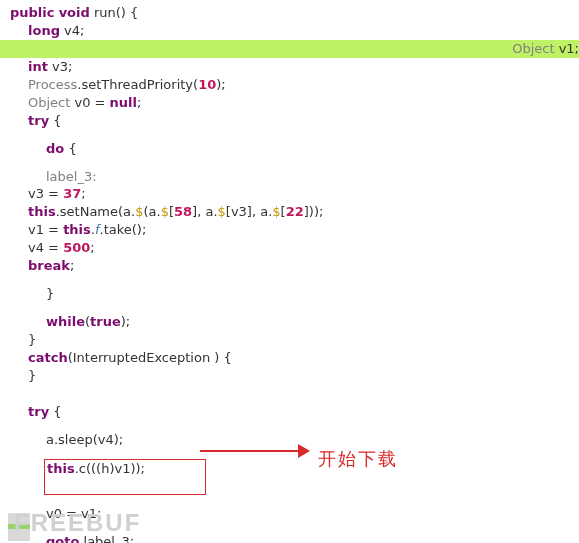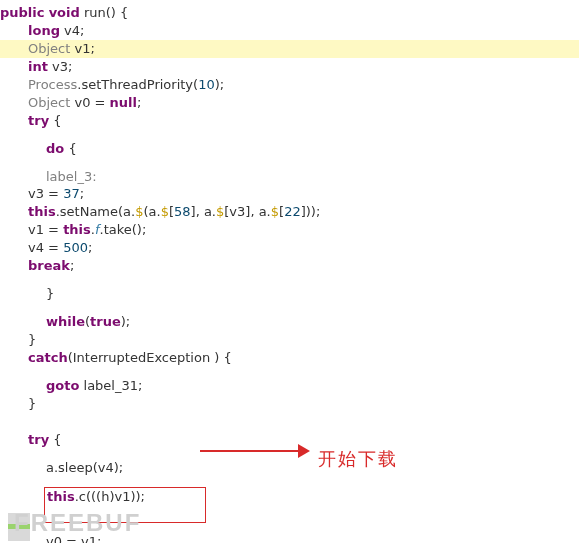--- a/index.html
+++ b/index.html
@@ -8,28 +8,28 @@
     background: #ffffff;
     font-family: "Verdana", "DejaVu Sans", sans-serif;
     font-size: 13px;
     line-height: 1.38;
     color: #333333;
     position: relative;
     width: 579px;
     height: 543px;
     overflow: hidden;
   }
-  .line { white-space: pre; }
+  .line { white-space: pre; padding-left: 10px; }
   .ind1 { padding-left: 28px; }
   .ind2 { padding-left: 46px; margin-top: 10px; }
   .ind3 { padding-left: 28px; }
-  .hl { background: #fef9c3; }
+  .hl { background: #bef264; text-align: right; }
   .kw   { color: #7c0c6e; font-weight: bold; }
   .gray { color: #808080; }
-  .num  { color: #0c4a6e; font-weight: normal; }
+  .num  { color: #be185d; font-weight: bold; }
   .img  { color: #c49a00; }
   .field{ color: #357ca5; font-style: italic; }
   .boxed {
     display: inline-block;
     border: 1.5px solid #d82a2a;
     padding: 0 60px 16px 2px;
     margin-left: -2px;
   }
   .arrow-wrap {
     position: absolute;
@@ -96,21 +96,20 @@
   <div class="line ind2"><span class="gray">label_3:</span></div>
   <div class="line ind3"><span>v3 = </span><span class="num">37</span><span>;</span></div>
   <div class="line ind3"><span class="kw">this</span><span>.setName(a.</span><span class="img">$</span><span>(a.</span><span class="img">$</span>[<span class="num">58</span><span>], a.</span><span class="img">$</span><span>[v3], a.</span><span class="img">$</span>[<span class="num">22</span><span>]));</span></div>
   <div class="line ind3"><span>v1 = </span><span class="kw">this</span>.<span class="field">f</span><span>.take();</span></div>
   <div class="line ind3"><span>v4 = </span><span class="num">500</span><span>;</span></div>
   <div class="line ind3"><span class="kw">break</span><span>;</span></div>
   <div class="line ind2"><span>}</span></div>
   <div class="line ind2"><span class="kw">while</span><span>(</span><span class="kw">true</span><span>);</span></div>
   <div class="line ind1"><span>}</span></div>
   <div class="line ind1"><span class="kw">catch</span><span>(InterruptedException ) {</span></div>
-  <div class="line ind2"><span class="kw">goto</span><span> label_31;</span></div>
   <div class="line ind1"><span>}</span></div>
   <div class="line ind1">&nbsp;</div>
   <div class="line ind1"><span class="kw">try</span><span> {</span></div>
   <div class="line ind2"><span>a.sleep(v4);</span></div>
   <div class="line ind2"><span class="boxed"><span class="kw">this</span><span>.c(((h)v1));</span></span></div>
   <div class="line ind2"><span>v0 = v1;</span></div>
   <div class="line ind2"><span class="kw">goto</span><span> label_3;</span></div>
   <div class="line ind1"><span>}</span></div>
   <div class="line ind1"><span class="kw">catch</span><span>(InterruptedException ) {</span></div>
   <div class="line ind2"><span>v0 = v1;</span></div>

